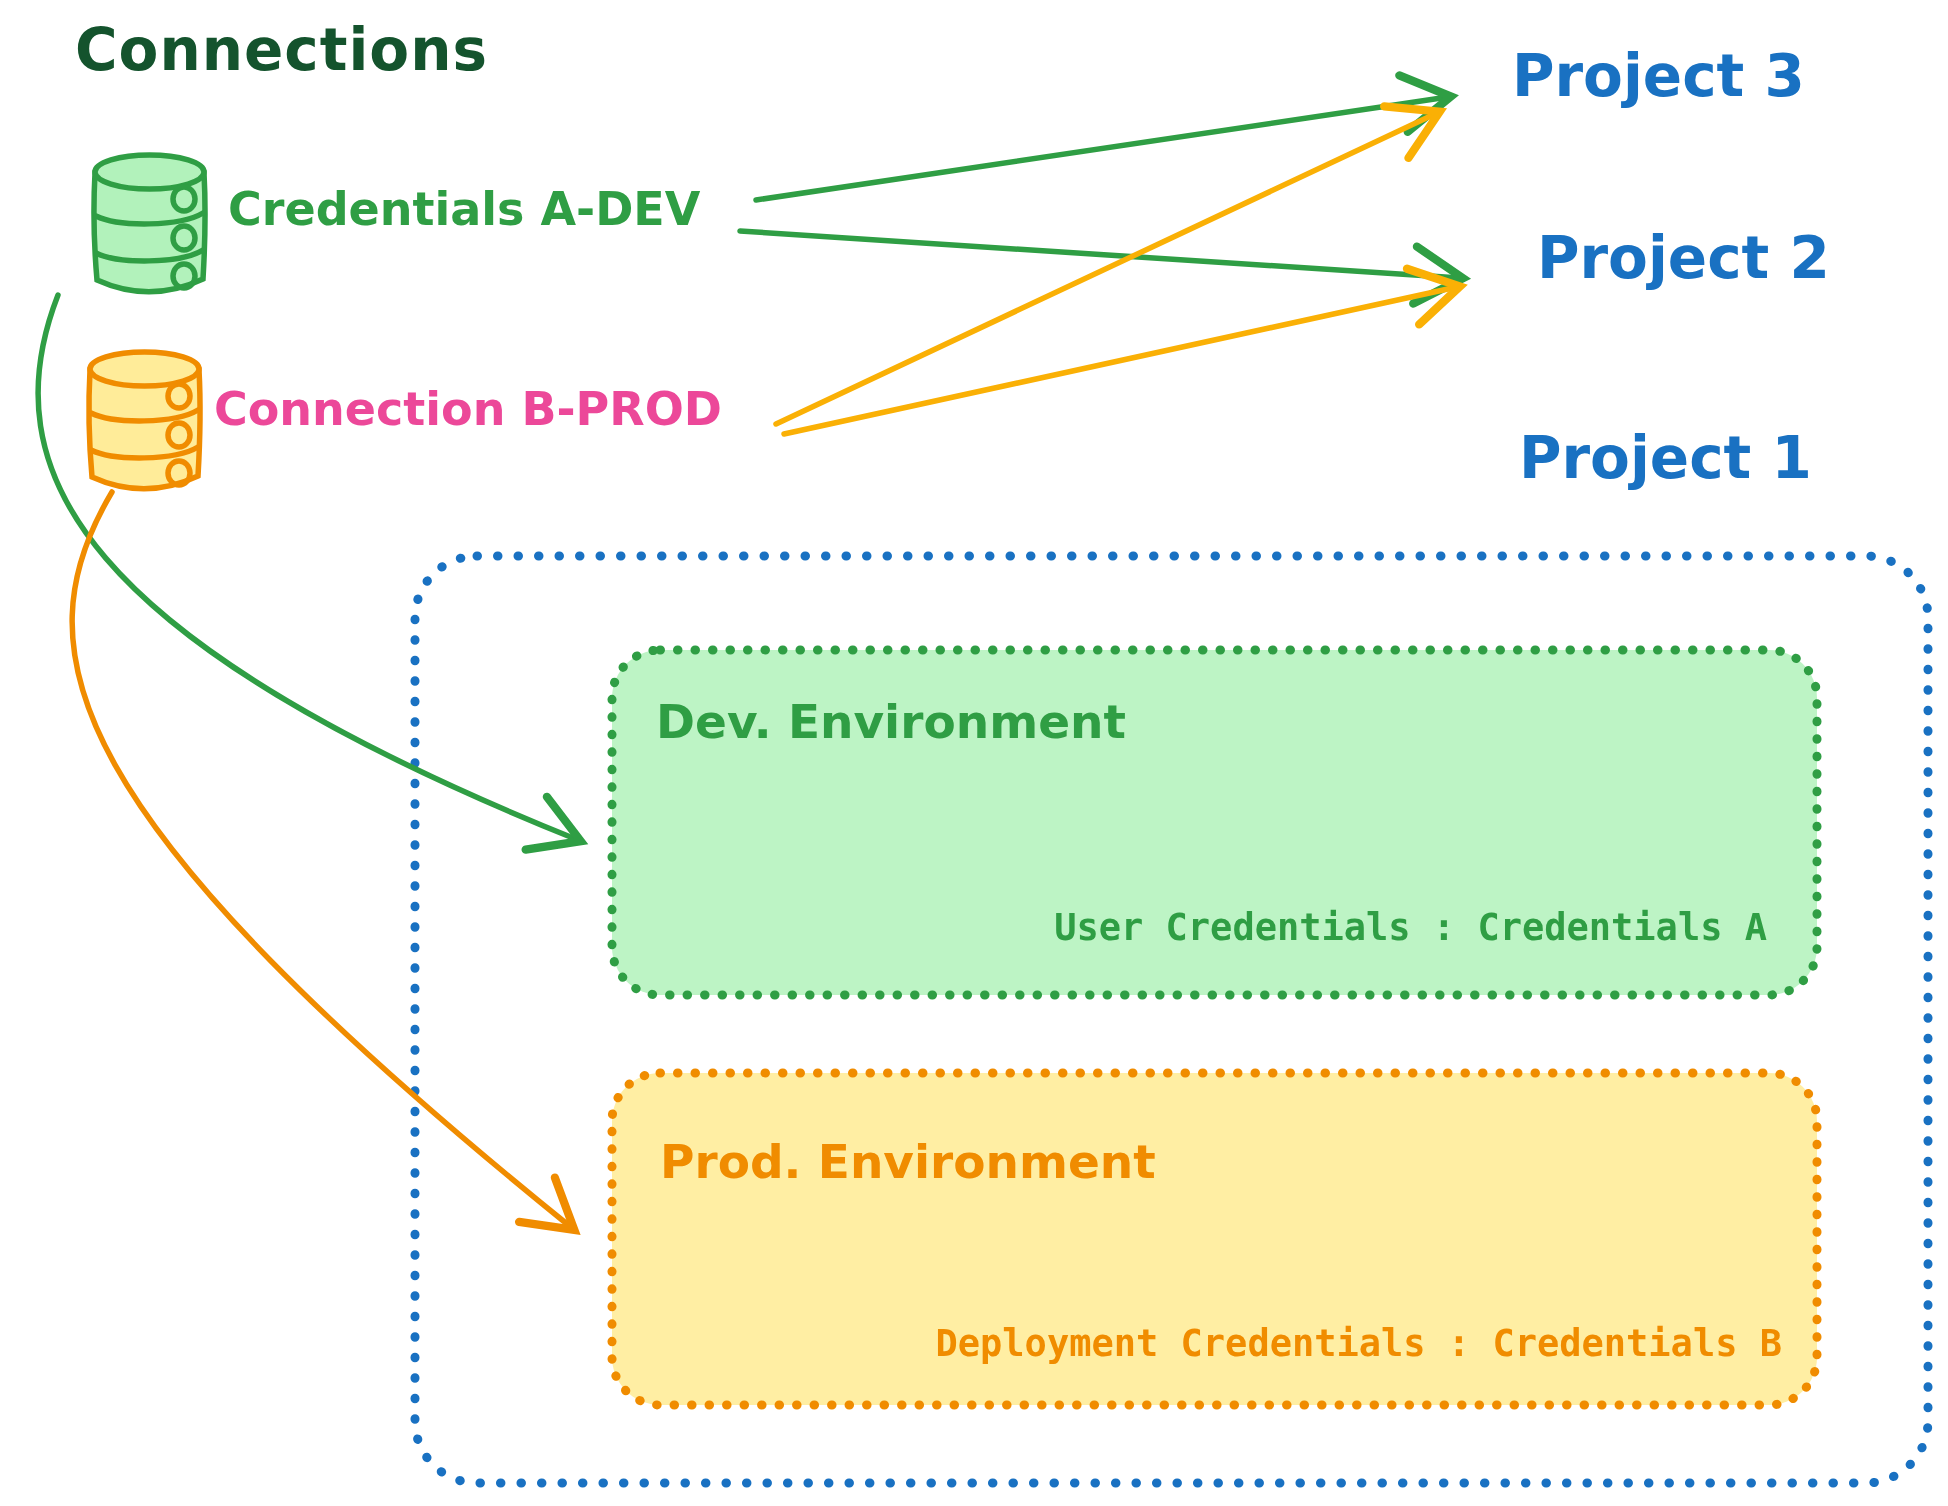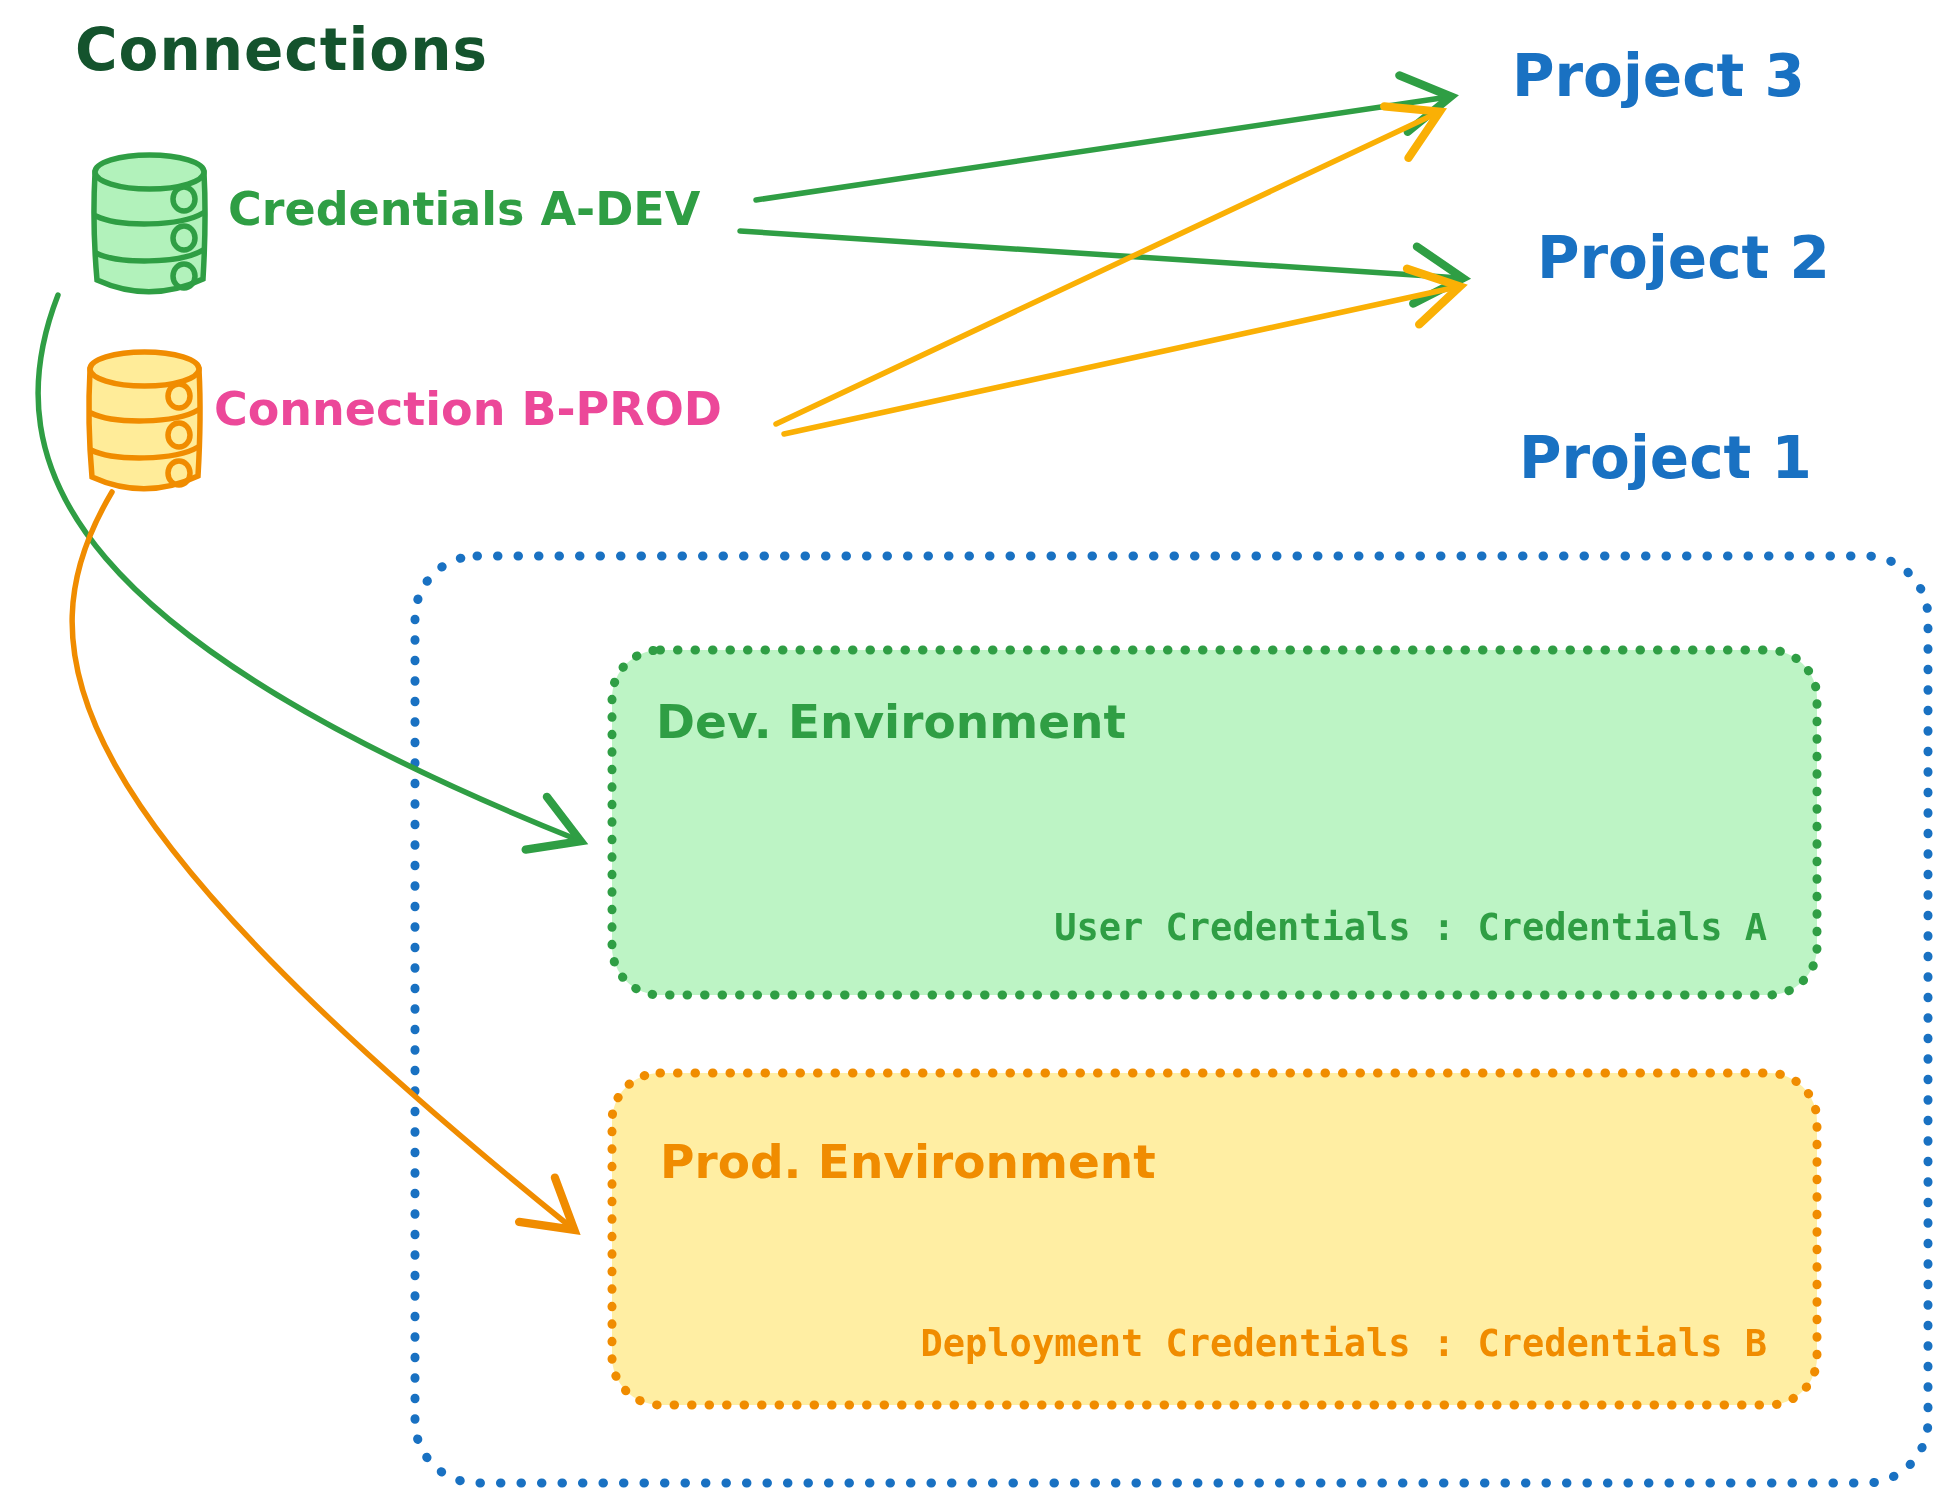--- a/index.html
+++ b/index.html
@@ -78,13 +78,13 @@
 <div class="label project-label" style="left:1509px;top:224px;color:#1971c2;margin-left:28px;">Project 2</div>
 
 <div class="label project-label" style="left:1519px;top:424px;color:#1971c2;">Project 1</div>
 
 <div class="label env-title" style="left:656px;top:694px;color:#2f9e44;">Dev. Environment</div>
 
 <div class="label cred-text" style="right:181px;top:906px;color:#2f9e44;">User Credentials : Credentials A</div>
 
 <div class="label env-title" style="left:660px;top:1134px;color:#f08c00;">Prod. Environment</div>
 
-<div class="label cred-text" style="right:181px;top:1322px;color:#f08c00;">Deployment Credentials : Credentials B</div>
+<div class="label cred-text" style="right:166px;top:1322px;color:#f08c00;">Deployment Credentials : Credentials B</div>
 
 </body></html>

